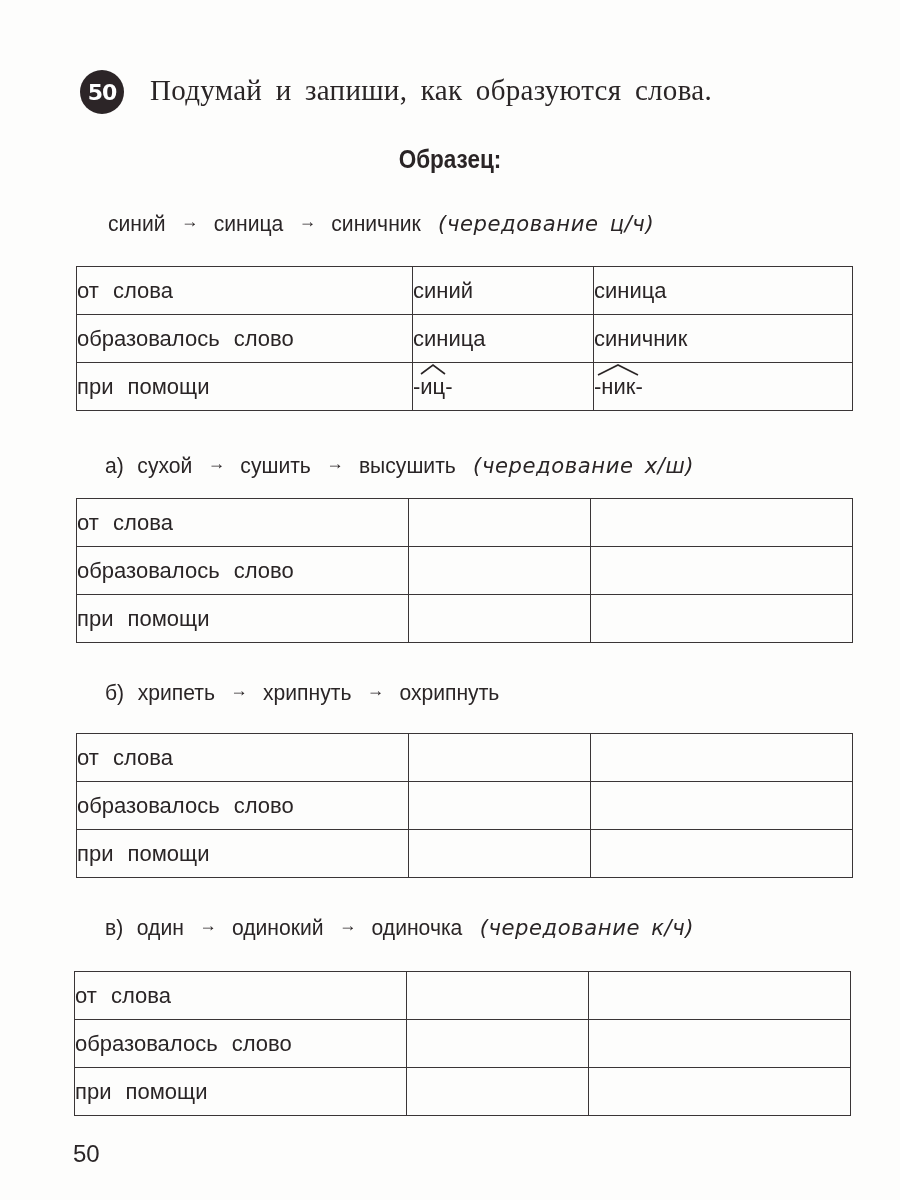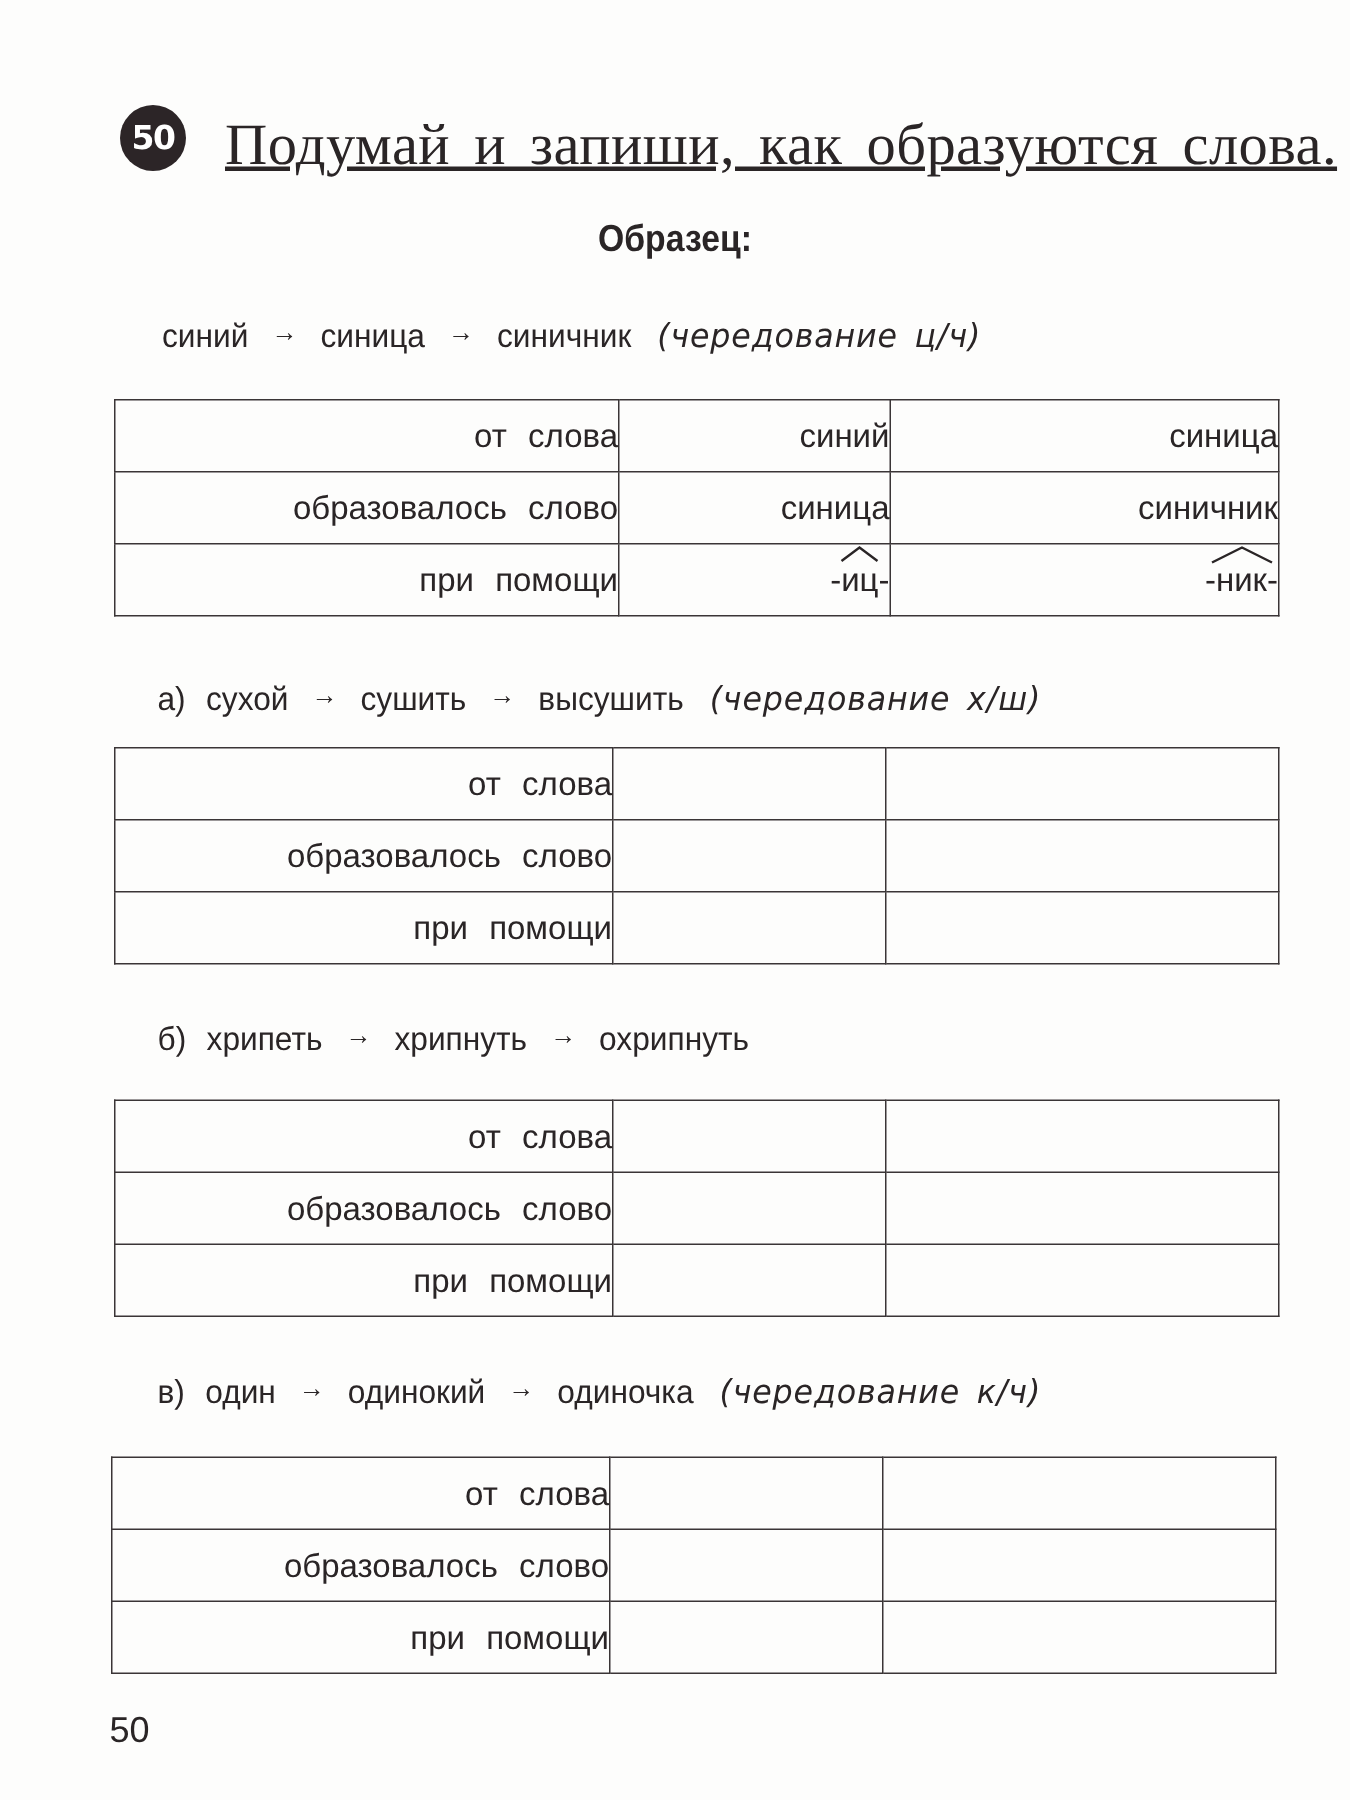--- a/index.html
+++ b/index.html
@@ -10,21 +10,21 @@
       font-family: "DejaVu Sans", sans-serif;
     }
     .abs { position: absolute; }
     .badge {
       left: 80px; top: 70px; width: 44px; height: 44px; border-radius: 50%;
       background: #2c2527; color: #fff; font-weight: bold; font-size: 22px;
       display: flex; align-items: center; justify-content: center; letter-spacing: -1px;
     }
     .task-title {
       left: 150px; top: 74px; font-family: "Liberation Serif", serif;
-      font-size: 39px; word-spacing: 6px; letter-spacing: 0.3px; white-space: nowrap; text-decoration: underline;
+      font-size: 29px; word-spacing: 6px; letter-spacing: 0.3px; white-space: nowrap;
     }
     .sample-label {
       left: 0; width: 900px; top: 145px; text-align: center;
       font-family: "Liberation Sans", sans-serif; font-weight: bold; font-size: 25px;
       transform: scaleX(0.9);
     }
     .chain {
       white-space: nowrap; font-family: "Liberation Sans", sans-serif; font-size: 22px;
       transform-origin: left center; transform: scaleX(0.96);
     }
@@ -32,21 +32,21 @@
     .chain .word { word-spacing: 2px; }
     .chain .note {
       font-style: italic; font-family: "DejaVu Sans", sans-serif; font-size: 22px;
       margin-left: 18px; letter-spacing: 0.6px; word-spacing: 4px;
     }
     table.tbl {
       position: absolute; border-collapse: collapse; table-layout: fixed;
       font-family: "Liberation Sans", sans-serif; font-size: 22px;
     }
     table.tbl td {
-      border: 1.5px solid #3a3536; text-align: right; vertical-align: middle;
+      border: 1.5px solid #3a3536; text-align: left; vertical-align: middle;
       padding: 0; height: 47px; word-spacing: 8px;
     }
     .suffix { position: relative; display: inline-block; }
     .suffix .arc {
       position: absolute; left: 50%; top: -11px; transform: translateX(-50%);
     }
     .page-num {
       left: 73px; top: 1140px; font-family: "Liberation Sans", sans-serif; font-size: 24px;
     }
   </style>

